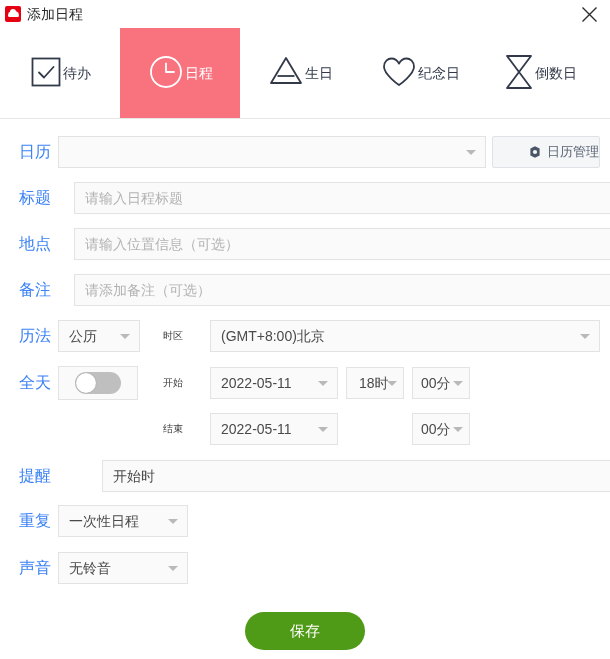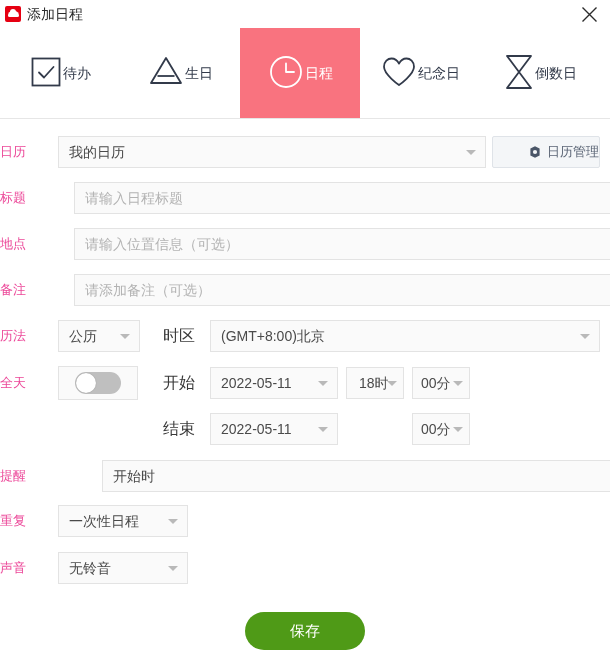--- a/index.html
+++ b/index.html
@@ -87,23 +87,23 @@
     font-size: 14px;
     line-height: 18px;
   }
   .tabs-underline {
     position: absolute; left: 0; top: 118px;
     width: 610px; height: 1px;
     background: #e6e6e6;
   }
   .lbl {
     width: 48px;
-    padding-left: 0;
-    font-size: 13px;
-    color: #ec4899;
+    padding-left: 19px;
+    font-size: 16px;
+    color: #3b82f6;
     line-height: 32px;
     flex: 0 0 auto;
     white-space: nowrap;
   }
 
   .field {
     background: #fafafa;
     border: 1px solid #e3e3e3;
     height: 32px;
     line-height: 30px;
@@ -178,21 +178,21 @@
     border-radius: 19px;
     color: #ffffff;
     font-size: 15px;
     display: flex; align-items: center; justify-content: center;
     cursor: pointer;
     border: none;
   }
 
   .sublabel {
     position: absolute;
-    font-size: 16px;
+    font-size: 10px;
     color: #3a3a3a;
     line-height: 32px;
     white-space: nowrap;
   }
 </style>
 </head>
 <body>
 
 <div class="window">
 
@@ -211,40 +211,40 @@
     <div class="tab">
       <span class="tab-icon">
         <svg width="34" height="34" viewBox="0 0 34 34">
           <rect x="3.5" y="3.5" width="27" height="27" fill="none" stroke="#323a4a" stroke-width="1.8"></rect>
           <path d="M10 17.5 L15 22.5 L24.5 12" fill="none" stroke="#323a4a" stroke-width="1.8" stroke-linecap="round" stroke-linejoin="round"></path>
         </svg>
       </span>
       <span class="tab-label">待办</span>
     </div>
 
+    <div class="tab active">
+      <span class="tab-icon">
+        <svg width="38" height="38" viewBox="0 0 38 38">
+          <circle cx="19" cy="19" r="15" fill="none" stroke="#ffffff" stroke-width="1.8"></circle>
+          <path d="M19 10.5 L19 19 L27 19" fill="none" stroke="#ffffff" stroke-width="1.8" stroke-linecap="round" stroke-linejoin="round"></path>
+        </svg>
+      </span>
+      <span class="tab-label">日程</span>
+    </div>
+
     <div class="tab">
       <span class="tab-icon">
         <svg width="38" height="34" viewBox="0 0 38 34">
           <path d="M19 3 L34 28 L4 28 Z" fill="none" stroke="#323a4a" stroke-width="1.8" stroke-linejoin="round"></path>
           <path d="M10.5 21 L27.5 21" fill="none" stroke="#323a4a" stroke-width="1.8"></path>
         </svg>
       </span>
       <span class="tab-label">生日</span>
     </div>
 
-    <div class="tab active">
-      <span class="tab-icon">
-        <svg width="38" height="38" viewBox="0 0 38 38">
-          <circle cx="19" cy="19" r="15" fill="none" stroke="#ffffff" stroke-width="1.8"></circle>
-          <path d="M19 10.5 L19 19 L27 19" fill="none" stroke="#ffffff" stroke-width="1.8" stroke-linecap="round" stroke-linejoin="round"></path>
-        </svg>
-      </span>
-      <span class="tab-label">日程</span>
-    </div>
-
     <div class="tab">
       <span class="tab-icon">
         <svg width="38" height="34" viewBox="0 0 38 34">
           <path d="M19 30 C19 30 4 19.5 4 11.8 C4 6.6 7.8 3.5 11.5 3.5 C14.8 3.5 17.6 5.8 19 8.6 C20.4 5.8 23.2 3.5 26.5 3.5 C30.2 3.5 34 6.6 34 11.8 C34 19.5 19 30 19 30 Z" fill="none" stroke="#323a4a" stroke-width="1.8" stroke-linejoin="round"></path>
         </svg>
       </span>
       <span class="tab-label">纪念日</span>
     </div>
 
     <div class="tab">
@@ -254,21 +254,20 @@
         </svg>
       </span>
       <span class="tab-label">倒数日</span>
     </div>
 
   </div>
   <div class="tabs-underline"></div>
 
   <div class="lbl abs" style="left:0;top:136px;">日历</div>
   <div class="field abs" style="left:58px;top:136px;width:428px;">
-    <span class="val">我的日历</span>
     <span class="caret"></span>
   </div>
   <div class="manage-btn">
     <span class="gear">
       <svg width="14" height="14" viewBox="0 0 14 14">
         <path d="M7 1.2 L11.6 3.6 L11.6 10.4 L7 12.8 L2.4 10.4 L2.4 3.6 Z" fill="#4a5668"></path>
         <circle cx="7" cy="7" r="2.1" fill="#f4f6f8"></circle>
       </svg>
     </span>
     <span>日历管理</span>

